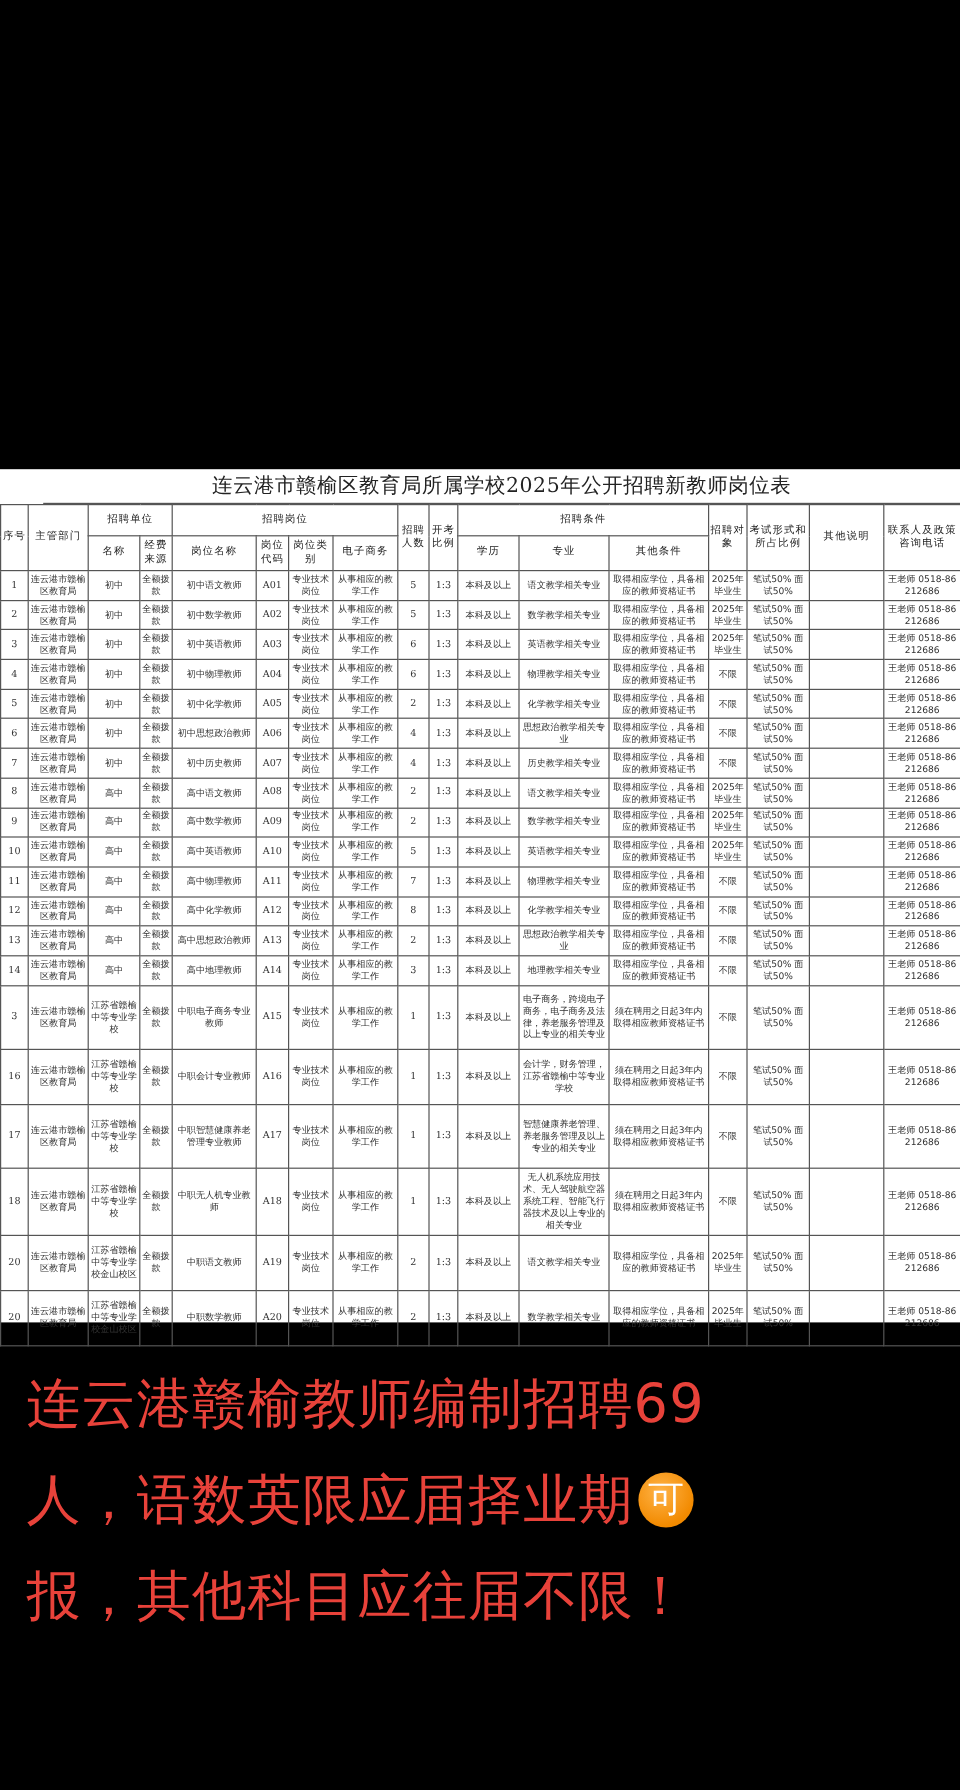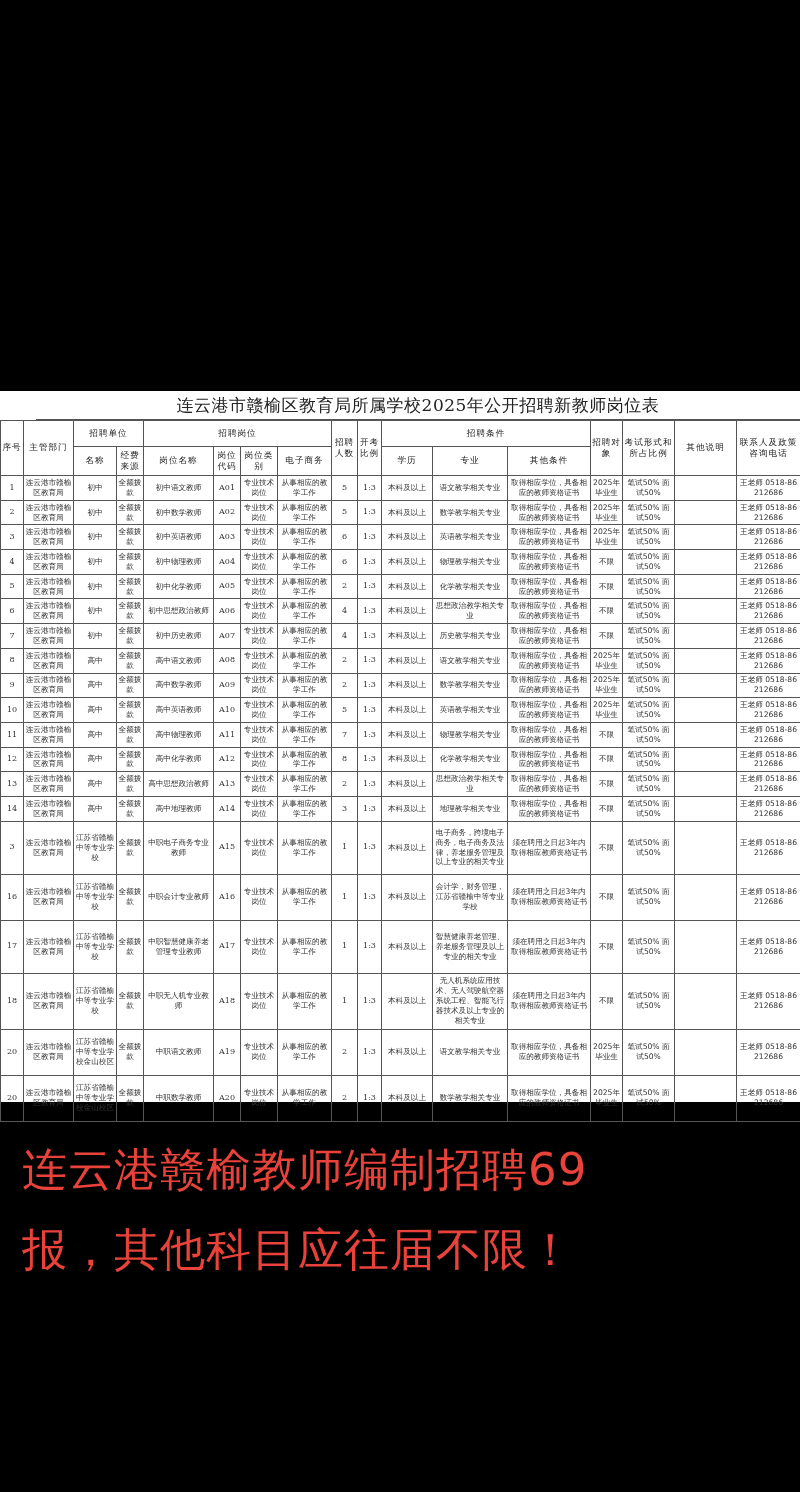--- a/index.html
+++ b/index.html
@@ -486,14 +486,15 @@
           <td>笔试50% 面试50%</td>
           <td></td>
           <td>王老师 0518-86212686</td>
         </tr>
       </tbody>
   </table>
 </div>
 
 <div class="caption">
   <span class="caption-line">连云港赣榆教师编制招聘69</span>
+  <span class="caption-line"><span>人，语数英限应届择业期</span><span class="emoji-ke">可</span></span>
   <span class="caption-line">报，其他科目应往届不限！</span>
 </div>
 
 </body></html>

